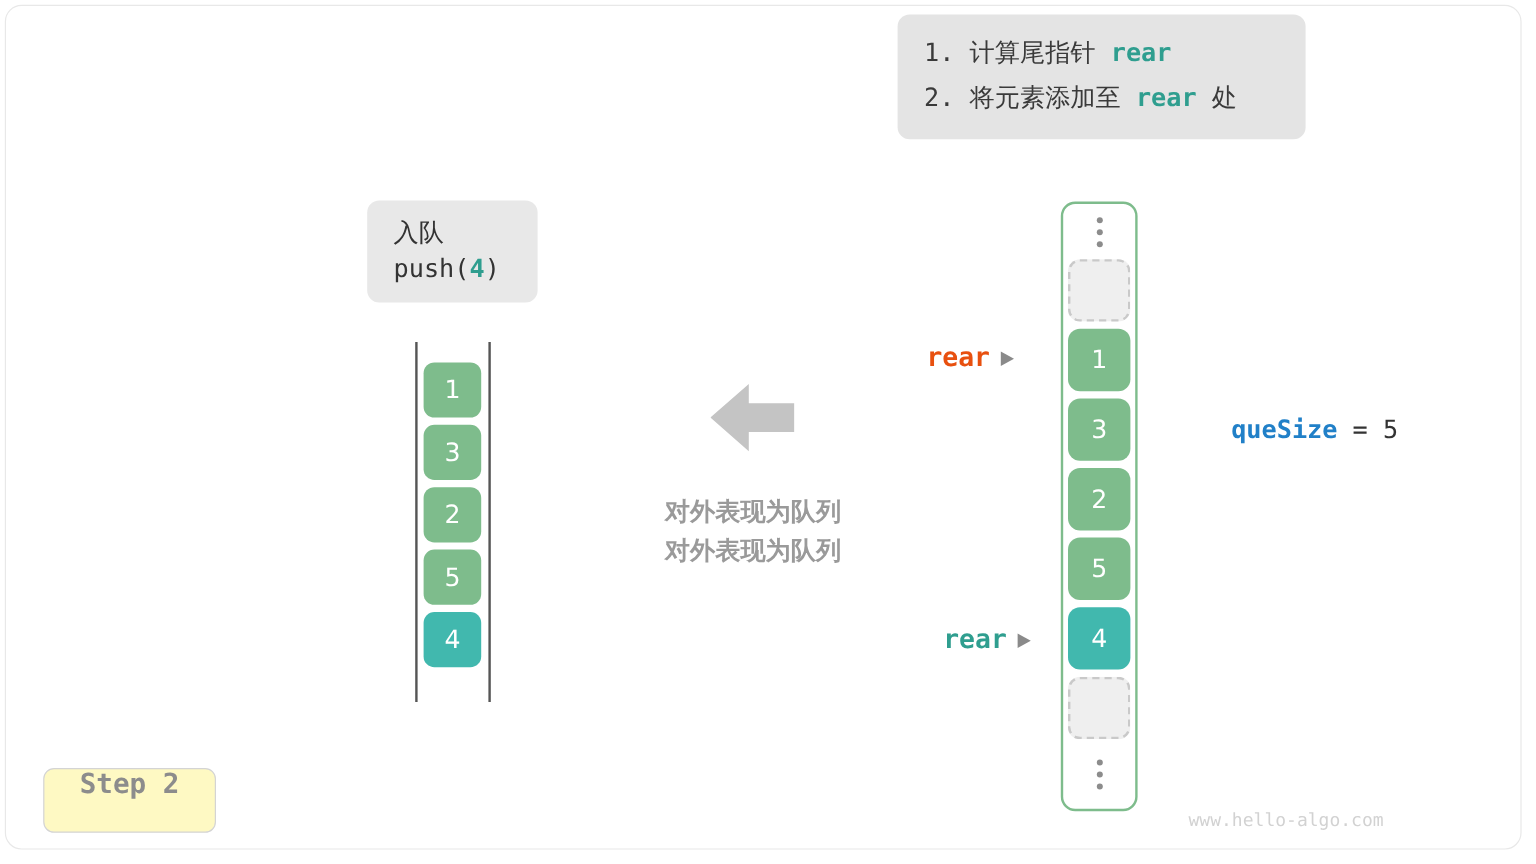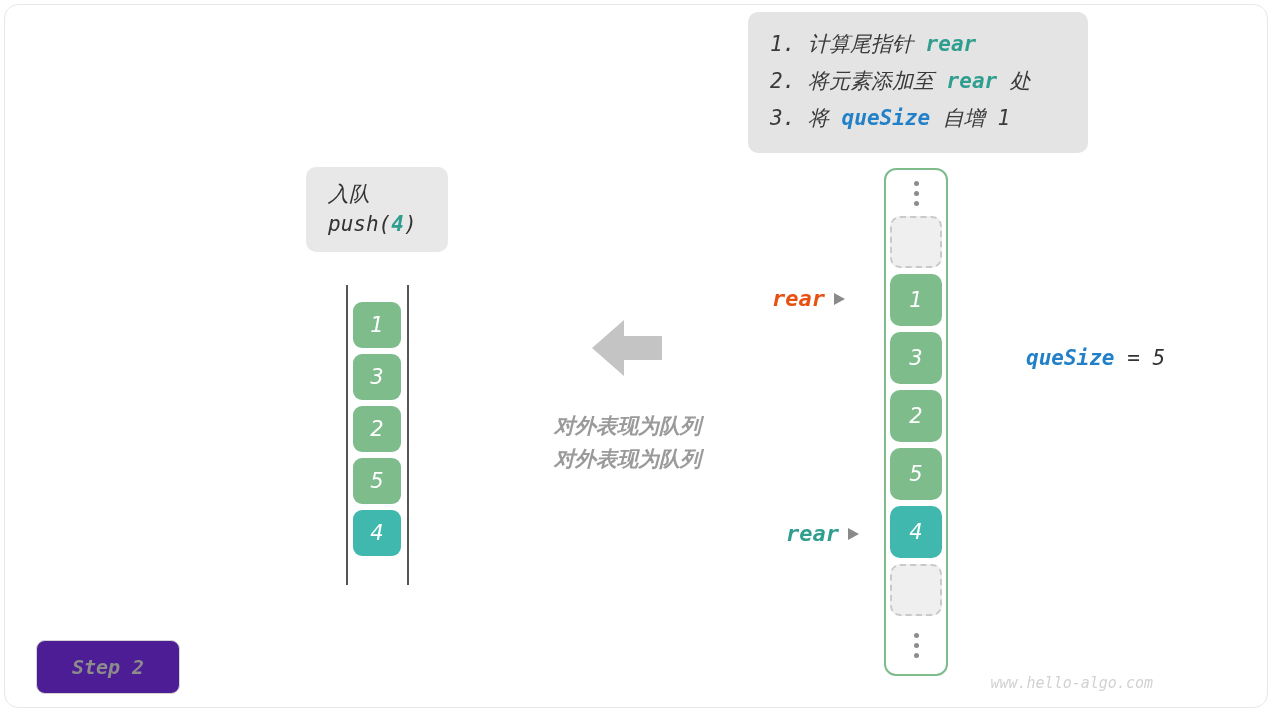--- a/index.html
+++ b/index.html
@@ -11,21 +11,20 @@
     width: 1280px;
     height: 720px;
     font-family: "DejaVu Sans", sans-serif;
     overflow: hidden;
   }
   #canvas {
     position: relative;
     width: 1181px;
     height: 720px;
     background: #ffffff;
-    font-style: italic;
   }
   
   .frame {
     position: absolute;
     left: 4px;
     top: 4px;
     width: 1264px;
     height: 704px;
     border: 1px solid #e8e8e8;
     border-radius: 14px;
@@ -229,28 +228,27 @@
     white-space: pre;
   }
 
   
   .step-badge {
     position: absolute;
     left: 36px;
     top: 640px;
     width: 144px;
     height: 54px;
-    background: #4c1d95;
+    background: #fef9c3;
     border: 1px solid #d4d4d4;
     border-radius: 9px;
     display: flex;
-    align-items: center;
     justify-content: center;
     font-family: "DejaVu Sans Mono", monospace;
-    font-size: 20px;
+    font-size: 23px;
     font-weight: bold;
     color: #8c8c8c;
     box-sizing: border-box;
   }
 
   
   .watermark {
     position: absolute;
     right: 28px;
     top: 674px;
@@ -262,21 +260,20 @@
 </head>
 <body>
 
 <div id="canvas">
 
   <div class="frame"></div>
 
   <div class="instr-box">
     <div class="instr-line"><span>1.</span><span> 计算尾指针 </span><span class="kw-teal">rear</span><span></span></div>
     <div class="instr-line"><span>2.</span><span> 将元素添加至 </span><span class="kw-teal">rear</span><span> 处</span></div>
-    <div class="instr-line"><span>3.</span><span> 将 </span><span class="kw-blue">queSize</span><span> 自增 1</span></div>
   </div>
 
   <div class="push-box">
     <div class="push-cn">入队</div>
     <div class="push-code"><span>push(</span><span class="kw-teal">4</span><span>)</span></div>
   </div>
 
   <div class="queue-col">
     <div class="rail rail-l"></div>
     <div class="rail rail-r"></div>

